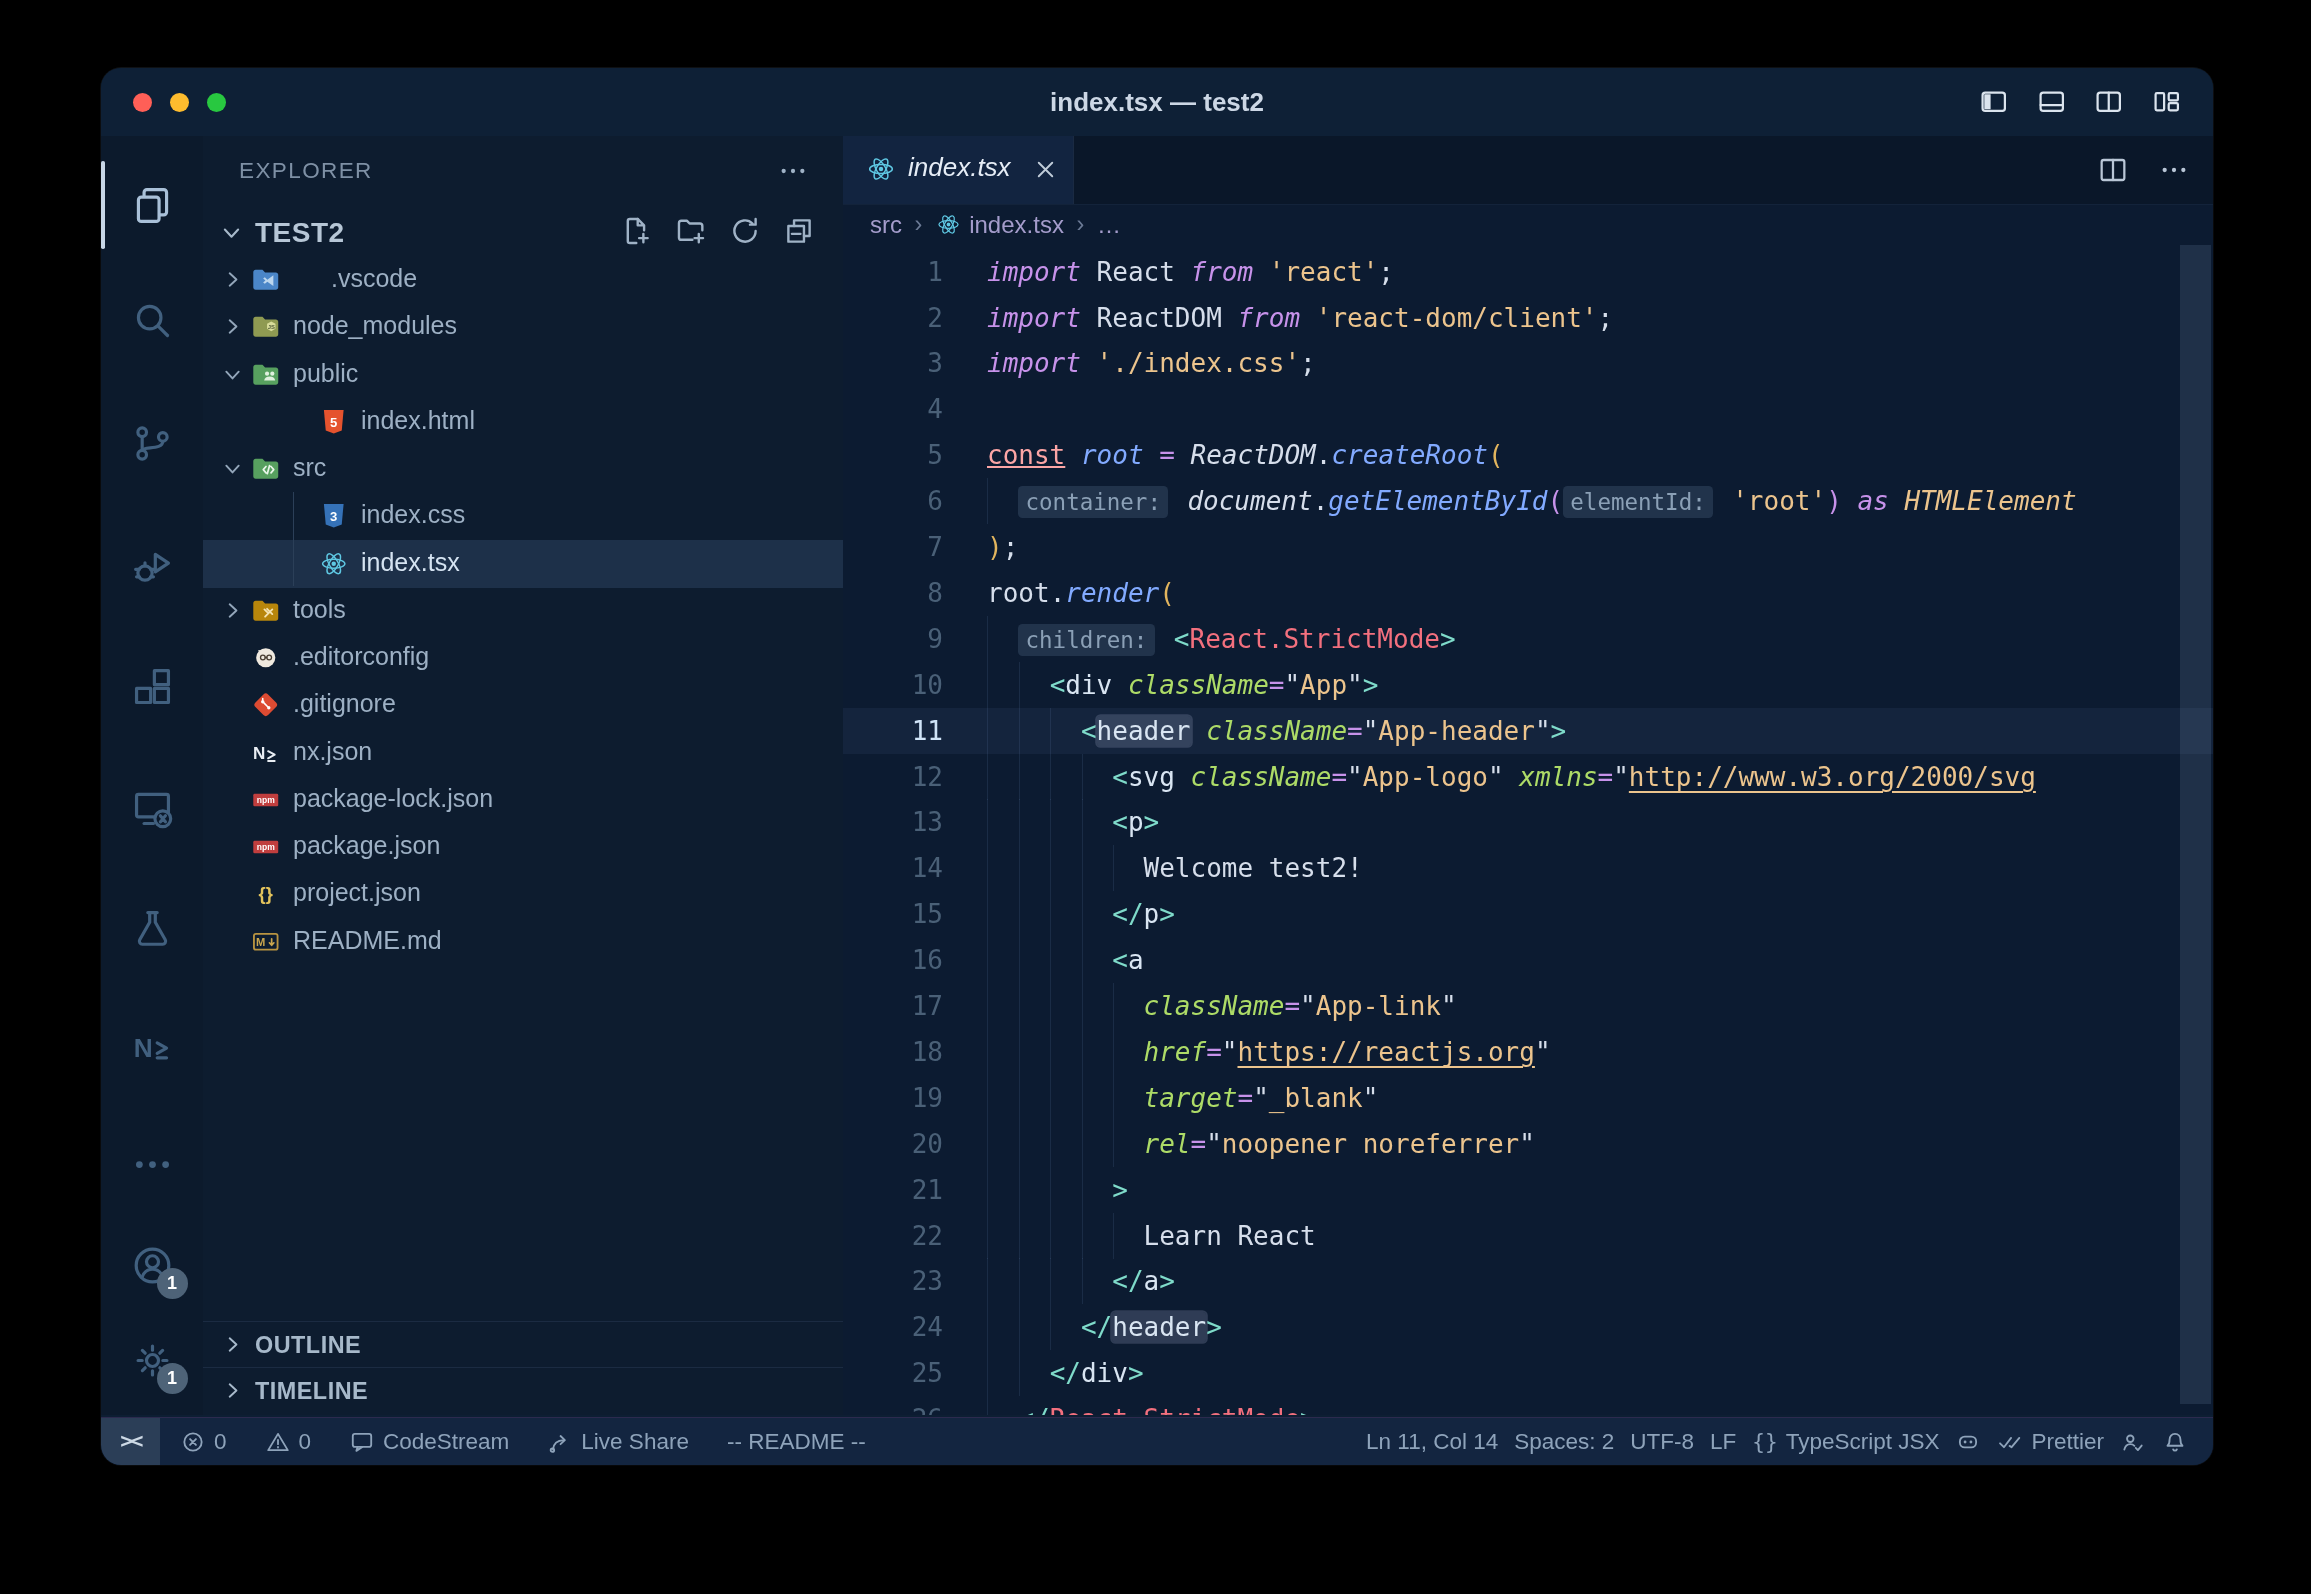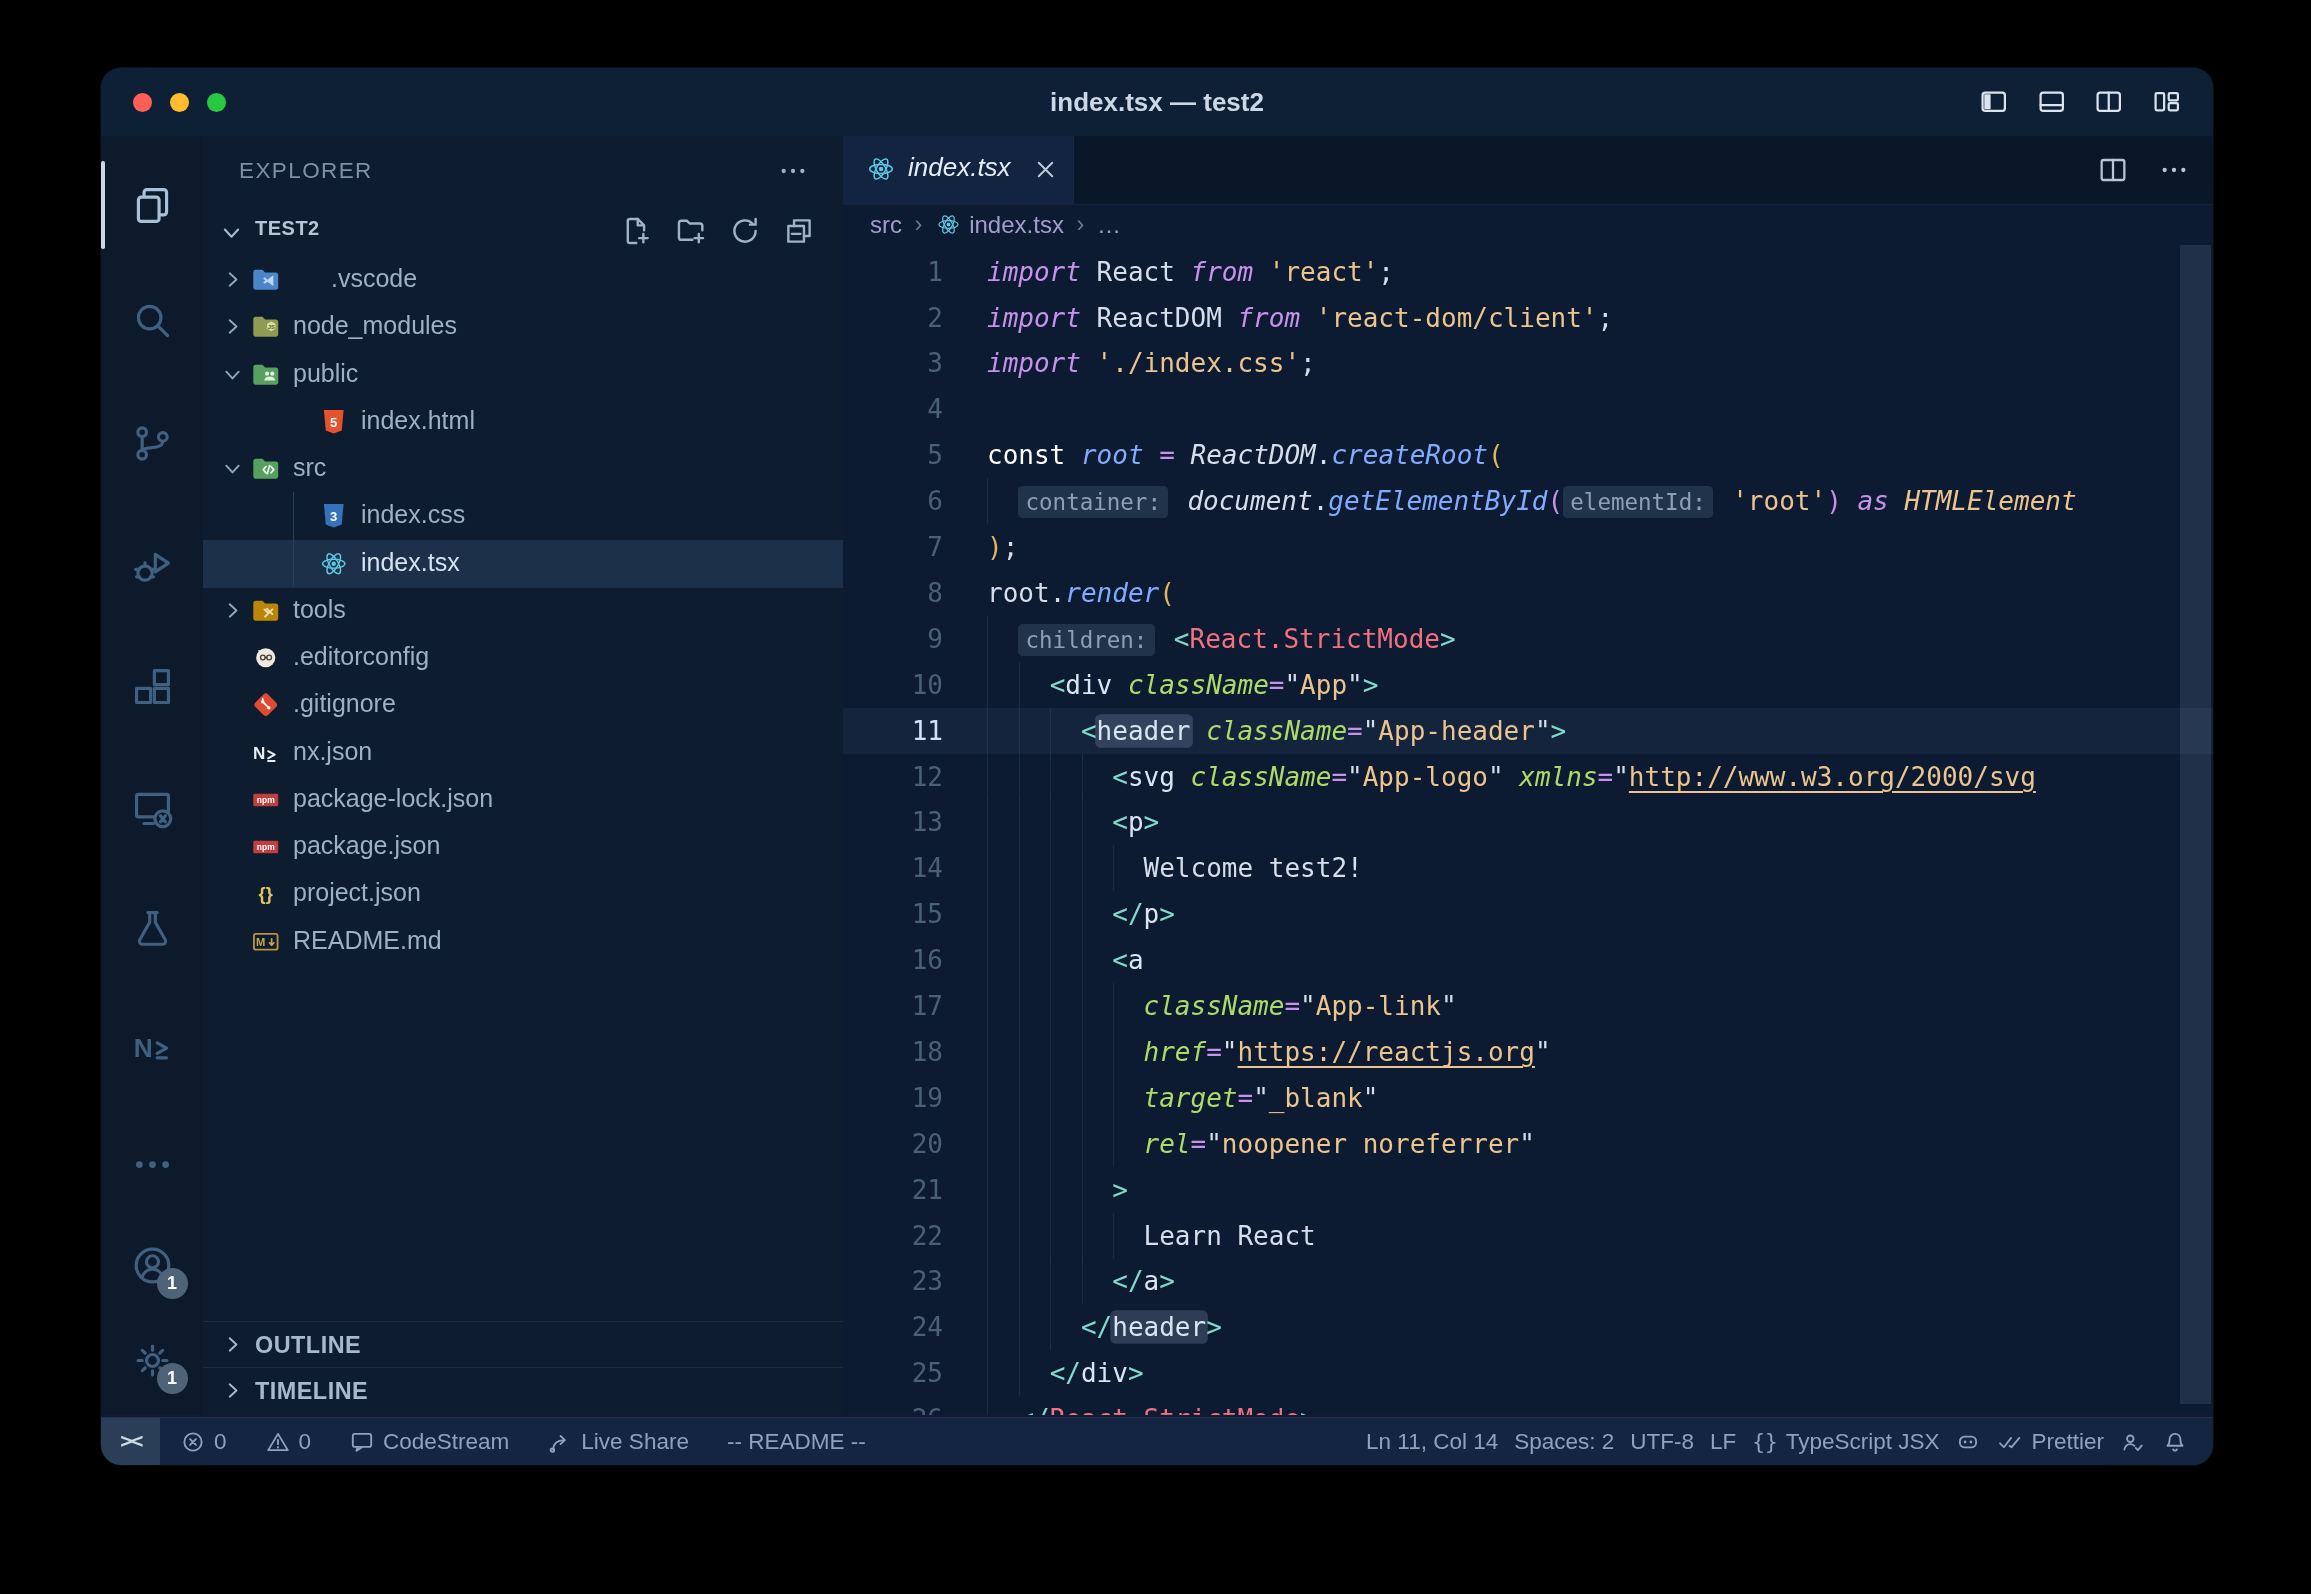--- a/index.html
+++ b/index.html
@@ -26,21 +26,21 @@
   .badge{position:absolute;right:-12.6px;bottom:-10.8px;width:31px;height:31px;border-radius:50%;
          background:#4e6378;color:#fff;font-size:18px;font-weight:bold;text-align:center;line-height:31px;}
   
   .sidebar{position:absolute;left:102px;top:68px;width:640px;height:1279px;background:#0d1c2f;
            border-right:0.9px solid #1a2a42;}
   .exp-head{position:absolute;left:0;top:15.3px;width:100%;height:43px;}
   .exp-head .lbl{position:absolute;left:36px;top:7.2px;font-size:22.5px;letter-spacing:1.4px;color:#7e90a5;}
   .exp-head .more{position:absolute;right:34px;top:3.6px;width:32px;height:32px;color:#9fb2c6;}
   .section-row{position:absolute;left:0;top:71px;width:100%;height:50px;}
   .section-row .chev{position:absolute;left:14.4px;top:10.8px;width:29px;height:29px;color:#a7b9ca;}
-  .section-row .lbl{position:absolute;left:52px;top:10px;font-size:20px;font-weight:bold;color:#b6c6d6;letter-spacing:0.5px;}
+  .section-row .lbl{position:absolute;left:52px;top:10px;font-size:28px;font-weight:bold;color:#b6c6d6;letter-spacing:0.5px;}
   .sec-actions{position:absolute;right:27px;top:7.2px;display:flex;gap:20px;}
   .sec-actions .icon{width:34px;height:34px;color:#9fb2c6;}
   .tree{position:absolute;left:0;top:120px;width:100%;}
   .trow{position:absolute;left:0;width:100%;height:48px;}
   .trow.selected{background:#1d3049;}
   .trow .chev{position:absolute;left:16px;top:10px;width:27px;height:27px;color:#93a6ba;}
   .trow .ficon{position:absolute;top:8px;width:31.5px;height:31.5px;}
   .trow .lbl{position:absolute;top:8px;font-size:25px;color:#9db0c4;white-space:nowrap;}
   .trow.selected .lbl{color:#d5e3f1;}
   .tree-guide{position:absolute;left:90px;width:0.9px;background:#2b3f58;}
@@ -61,21 +61,21 @@
   .crumb .ficon{width:27px;height:27px;display:inline-block;}
   .csep{color:#66759200;color:#6b7a95;font-size:23.4px;margin:0 12.6px;}
   .code{position:absolute;left:0;top:109px;width:100%;height:1170px;overflow:hidden;
         font-family:"DejaVu Sans Mono",monospace;font-size:26px;}
   .line{position:absolute;left:0;width:100%;height:46px;line-height:46px;white-space:pre;}
   .line.cur{background:rgba(110,155,210,.08);}
   .line .ln{position:absolute;left:0;top:0;width:100px;text-align:right;color:#4a6077;}
   .line.cur .ln{color:#cfe3f7;}
   .line .lc{position:absolute;left:144px;top:0;}
   .guide{position:absolute;top:0;width:0.9px;height:46px;background:rgba(110,150,200,.14);}
-  .tk-kw{color:#c792ea;font-style:italic;} .tk-pd{color:#ffffff;}
+  .tk-kw{color:#c792ea;font-style:italic;} .tk-pd{color:#fca5a5;text-decoration:underline;}
   .tk-v{color:#82aaff;font-style:italic;} .tk-fn{color:#82aaff;font-style:italic;}
   .tk-obj{color:#d6deeb;font-style:italic;} .tk-p{color:#d6deeb;}
   .tk-s{color:#ecc48d;} .tk-su{color:#ecc48d;text-decoration:underline;text-underline-offset:5.4px;}
   .tk-ab{color:#7fdbca;} .tk-tg{color:#d9e5f2;}
   .tk-at{color:#addb67;font-style:italic;} .tk-eq{color:#c792ea;}
   .tk-cp{color:#f3707e;} .tk-g{color:#e2b55e;} .tk-pk{color:#c792ea;}
   .tk-ty{color:#ecc48d;font-style:italic;} .tk-tx{color:#d6deeb;}
   .tk-whl{color:#d9e5f2;background:rgba(128,140,170,.30);border-radius:3.6px;box-shadow:0 0 0 1.8px rgba(128,140,170,.30);}
   .tk-in{font-size:22.5px;color:#8ba0b6;background:#21334b;border-radius:4.5px;padding:2.7px 7.2px;margin-right:3.6px;font-style:normal;}
   .scrollbar{position:absolute;right:1.8px;top:109px;width:31px;height:1159px;background:rgba(140,175,210,.15);}

